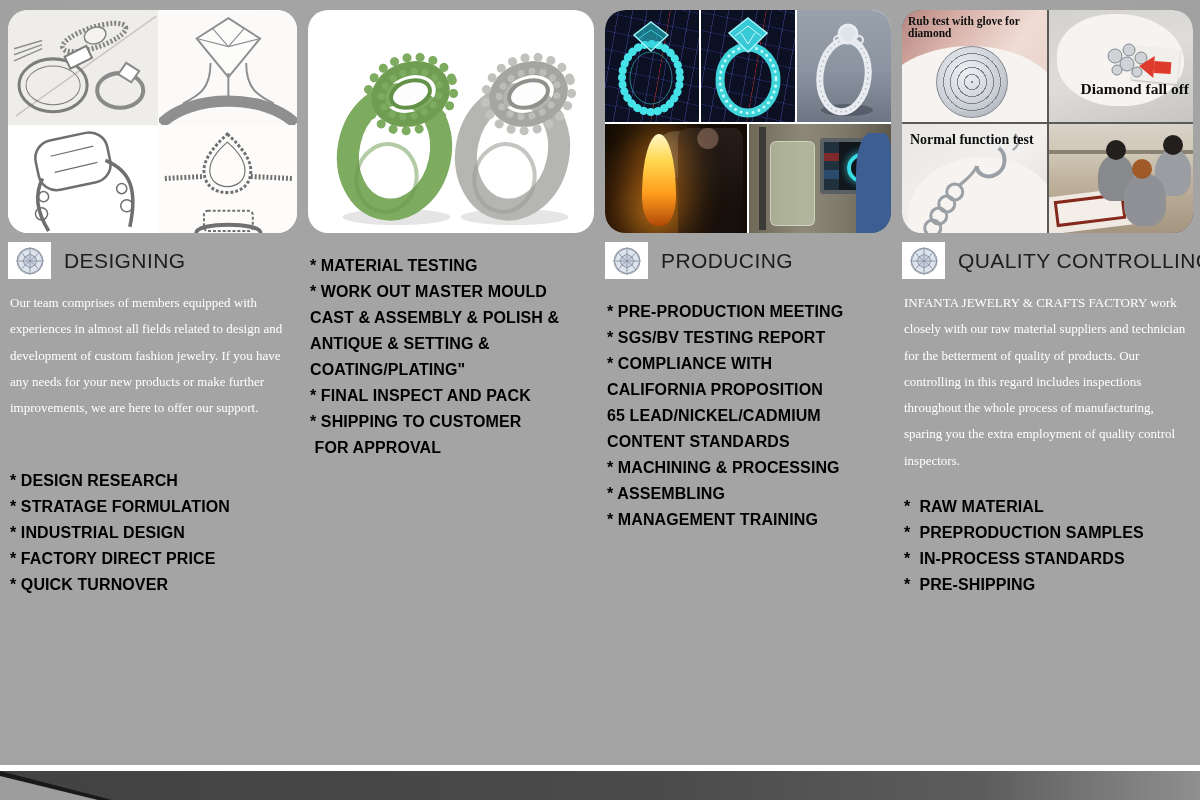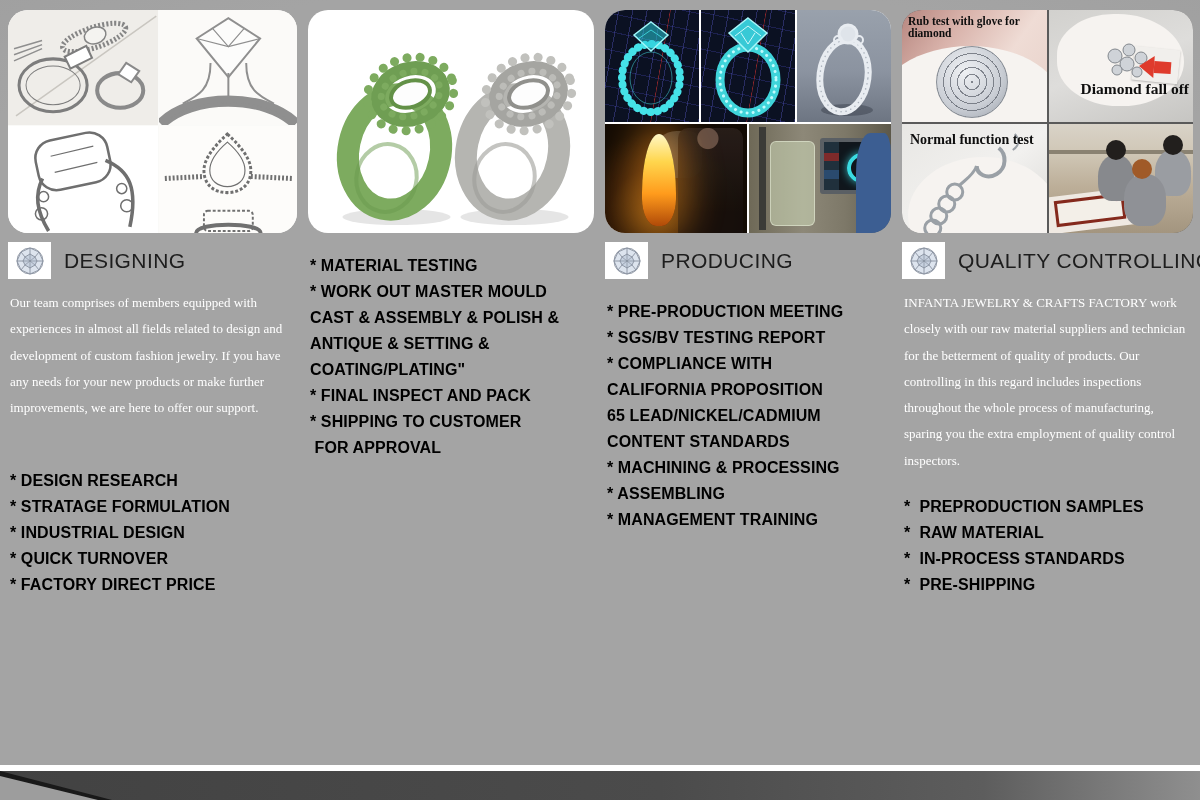--- a/index.html
+++ b/index.html
@@ -193,21 +193,21 @@
               <polygon points="15,2 24,6 28,15 24,24 15,28 6,24 2,15 6,6" fill="#dde4ee"></polygon>
               <polygon points="15,8 20,11 22,15 20,19 15,22 10,19 8,15 10,11" fill="#c7d1df"></polygon>
               <path d="M15 2 L15 8 M24 6 L20 11 M28 15 L22 15 M24 24 L20 19 M15 28 L15 22 M6 24 L10 19 M2 15 L8 15 M6 6 L10 11" fill="none"></path>
               <path d="M15 8 L15 22 M10 11 L20 19 M8 15 L22 15 M10 19 L20 11" fill="none" stroke-width="0.6"></path>
             </g>
           </svg>
         </span>
         <h2 class="sec-title">DESIGNING</h2>
       </div>
       <p class="desc">Our team comprises of members equipped with experiences in almost all fields related to design and development of custom fashion jewelry. If you have any needs for your new products or make further improvements, we are here to offer our support.</p>
-      <div class="feature-list"><div class="list-line">* DESIGN RESEARCH</div><div class="list-line">* STRATAGE FORMULATION</div><div class="list-line">* INDUSTRIAL DESIGN</div><div class="list-line">* QUICK TURNOVER</div><div class="list-line">* FACTORY DIRECT PRICE</div></div>
+      <div class="feature-list"><div class="list-line">* DESIGN RESEARCH</div><div class="list-line">* STRATAGE FORMULATION</div><div class="list-line">* INDUSTRIAL DESIGN</div><div class="list-line">* FACTORY DIRECT PRICE</div><div class="list-line">* QUICK TURNOVER</div></div>
     </section>
 
     <section class="col">
       <div class="collage wax">
         <svg viewBox="0 0 285 223">
           <ellipse cx="88" cy="207" rx="54" ry="8" fill="rgba(0,0,0,0.10)"></ellipse>
           <ellipse cx="206" cy="207" rx="54" ry="8" fill="rgba(0,0,0,0.10)"></ellipse>
           <g>
             <ellipse cx="86" cy="142" rx="46" ry="58" fill="none" stroke="#7dab5f" stroke-width="22" transform="rotate(12 86 142)"></ellipse>
             <ellipse cx="78" cy="168" rx="30" ry="34" fill="none" stroke="#6a994e" stroke-width="4" opacity=".5" transform="rotate(12 78 168)"></ellipse>
@@ -359,21 +359,21 @@
               <polygon points="15,2 24,6 28,15 24,24 15,28 6,24 2,15 6,6" fill="#dde4ee"></polygon>
               <polygon points="15,8 20,11 22,15 20,19 15,22 10,19 8,15 10,11" fill="#c7d1df"></polygon>
               <path d="M15 2 L15 8 M24 6 L20 11 M28 15 L22 15 M24 24 L20 19 M15 28 L15 22 M6 24 L10 19 M2 15 L8 15 M6 6 L10 11" fill="none"></path>
               <path d="M15 8 L15 22 M10 11 L20 19 M8 15 L22 15 M10 19 L20 11" fill="none" stroke-width="0.6"></path>
             </g>
           </svg>
         </span>
         <h2 class="sec-title">QUALITY CONTROLLING</h2>
       </div>
       <p class="desc">INFANTA JEWELRY &amp; CRAFTS FACTORY work closely with our raw material suppliers and technician for the betterment of quality of products. Our controlling in this regard includes inspections throughout the whole process of manufacturing, sparing you the extra employment of quality control inspectors.</p>
-      <div class="feature-list"><div class="list-line">*  PREPRODUCTION SAMPLES</div><div class="list-line">*  RAW MATERIAL</div><div class="list-line">*  IN-PROCESS STANDARDS</div><div class="list-line">*  PRE-SHIPPING</div></div>
+      <div class="feature-list"><div class="list-line">*  RAW MATERIAL</div><div class="list-line">*  PREPRODUCTION SAMPLES</div><div class="list-line">*  IN-PROCESS STANDARDS</div><div class="list-line">*  PRE-SHIPPING</div></div>
     </section>
   </div>
 
   <div class="footer-white"></div>
   <div class="footer-bar">
     <div class="notch-dark"></div>
     <div class="notch-light"></div>
   </div>
 </div>
 

